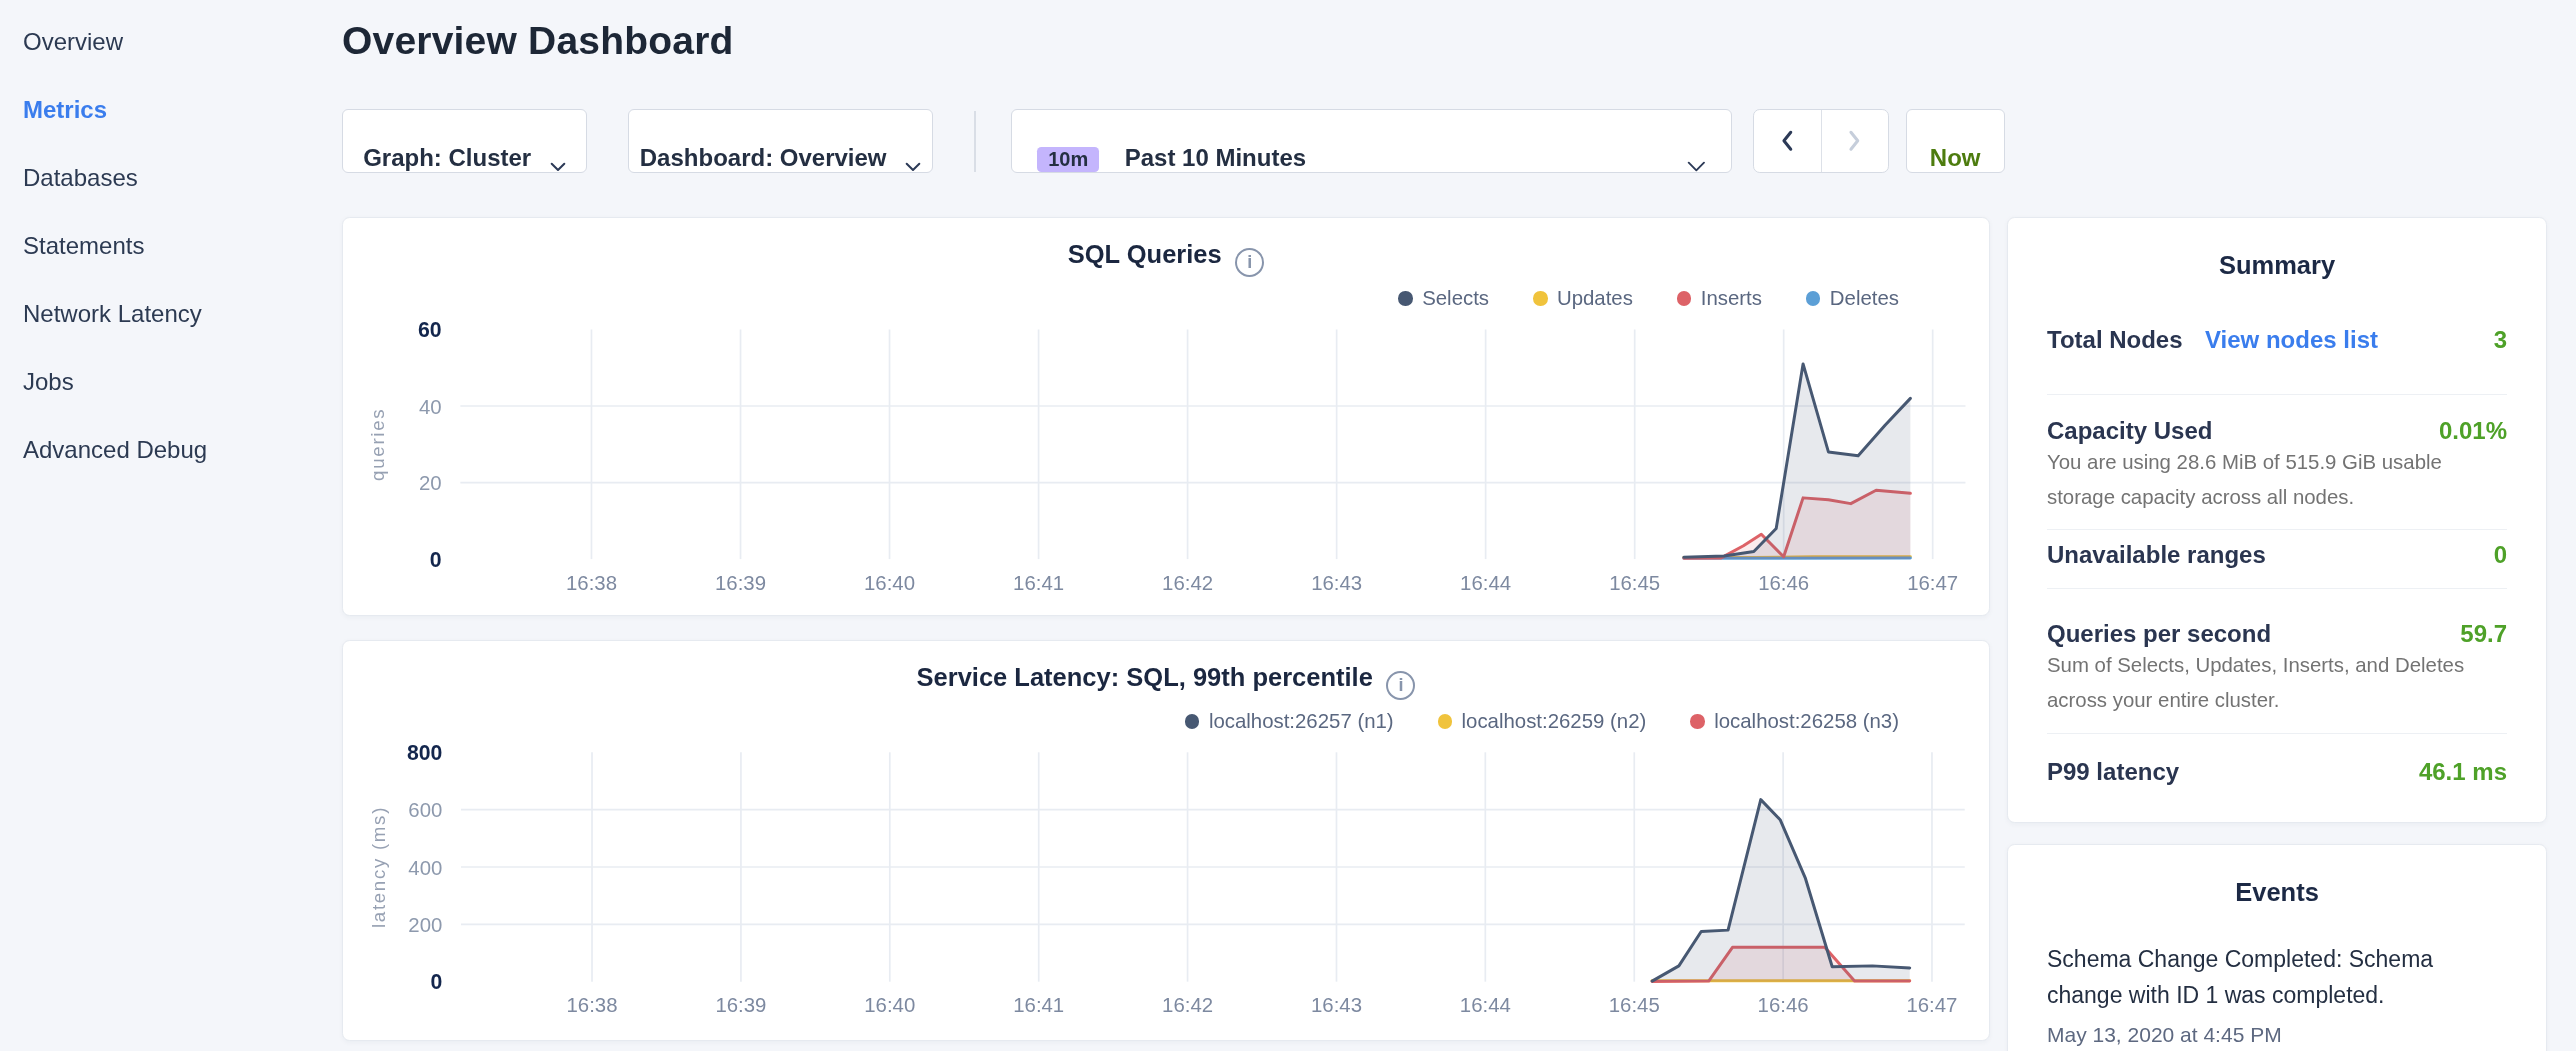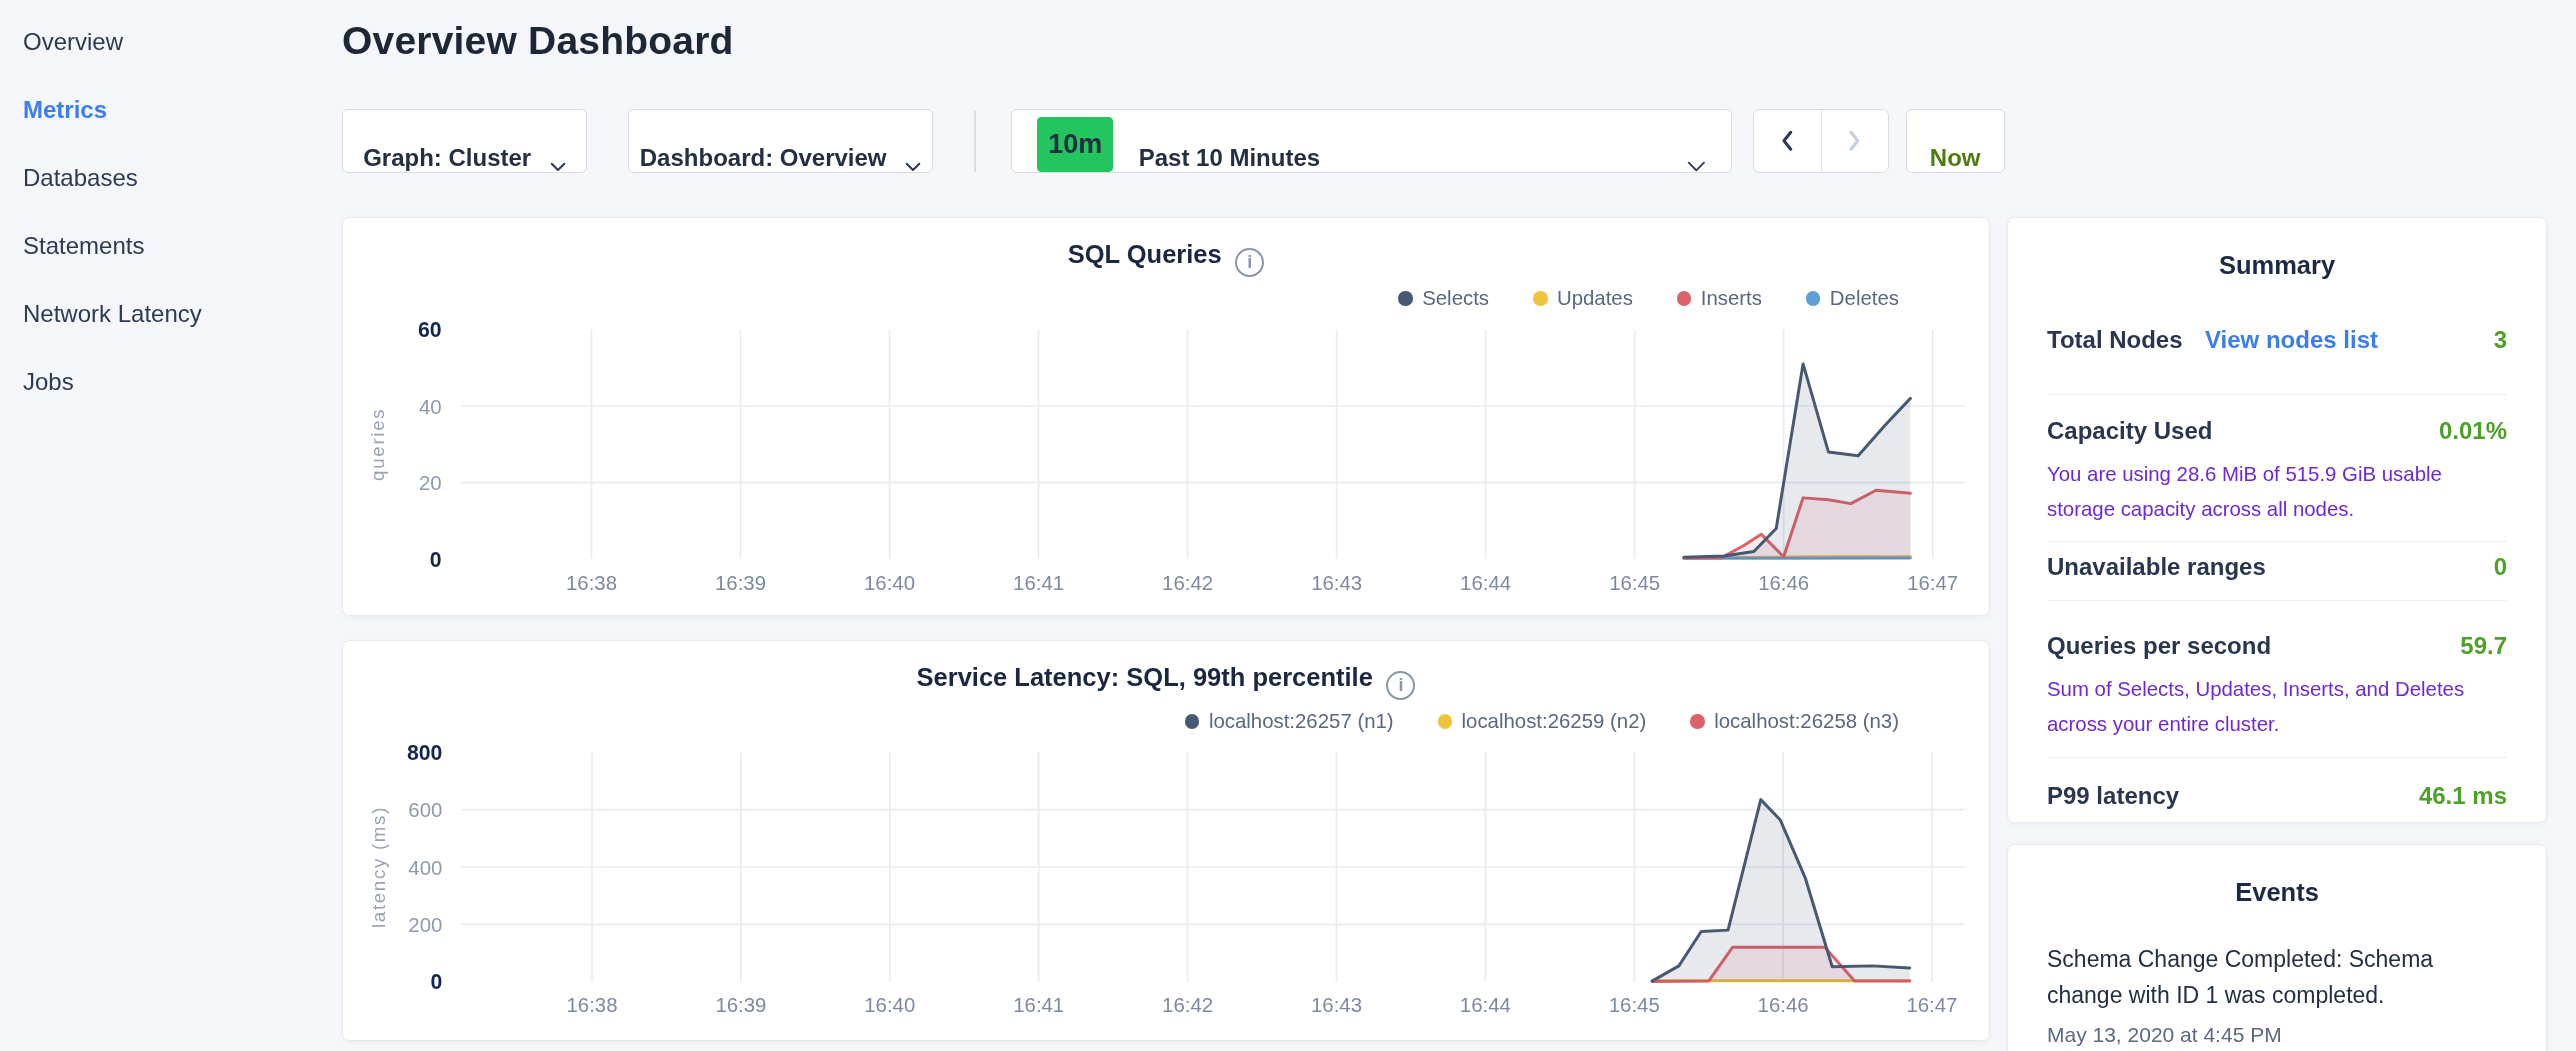--- a/index.html
+++ b/index.html
@@ -23,22 +23,22 @@
     height:64px; background:#fff; border:1.7px solid #d6dbe4; border-radius:6px;
     display:flex; align-items:flex-end; justify-content:center;
     font-family:inherit; font-size:24px; font-weight:600; color:#242f42; cursor:pointer;
   }
   .dd-graph { width:245px; gap:18.7px; }
   .dd-dashboard { width:305px; margin-left:41px; gap:18.7px; }
   .chev { color:#2c3a57; display:inline-flex; }
   .vdivider { width:1.7px; height:61px; background:#d9dee6; margin-left:41px; }
   .timepicker { width:721px; margin-left:35px; justify-content:flex-start; padding:0 25.5px; }
   .time-badge {
-    background:#22c55e; border-radius:4.3px; padding:12px 11px;
-    font-size:27px; font-weight:700; color:#242f42;
+    background:#c4b5fd; border-radius:4.3px; padding:1px 11px;
+    font-size:20px; font-weight:700; color:#242f42;
   }
   .time-label { margin-left:25.5px; }
   .timepicker .chev { margin-left:auto; }
   .btn-group { display:flex; margin-left:21px; border:1.7px solid #d6dbe4; border-radius:6.8px; background:#fff; height:64px; }
   .btn-group button {
     width:67px; border:none; background:transparent; display:flex; align-items:center; justify-content:center; cursor:pointer;
   }
   .btn-group button + button { border-left:1.7px solid #dde1e8; }
   .arrow-prev { color:#2c3a57; }
   .arrow-next { color:#c6cedb; cursor:default; }
@@ -71,40 +71,41 @@
   .summary-card { left:2007px; top:217px; width:540px; height:606px; }
   .events-card  { left:2007px; top:844px; width:540px; height:315px; }
   .panel-title { padding-top:33px; text-align:center; font-size:25.5px; font-weight:700; color:#1c2945; }
   .panel-body { padding:0 39px; }
   .sblock { border-bottom:1.7px solid #edf0f4; }
   .sblock.last { border-bottom:none; }
   .srow { display:flex; justify-content:space-between; align-items:baseline; }
   .slabel { font-size:24px; font-weight:700; color:#2a3550; }
   .slink { font-size:24px; font-weight:700; color:#3a7ded; margin-left:18.7px; text-decoration:none; cursor:pointer; }
   .sval { font-size:24px; font-weight:700; color:#4ea128; white-space:nowrap; }
-  .sdesc { font-size:20.4px; color:#6d28d9; line-height:35px; margin-top:12px; }
+  .sdesc { font-size:20.4px; color:#737373; line-height:35px; }
   .b-nodes { margin-top:46px; padding-bottom:40px; }
   .b-capacity { padding-top:22px; padding-bottom:13.6px; }
   .b-unavail { padding-top:11px; padding-bottom:19.6px; }
   .b-qps { padding-top:31px; padding-bottom:15.3px; }
   .b-p99 { padding-top:24px; }
   .event-item { padding:0 39px; margin-top:34px; cursor:pointer; }
   .event-text { font-size:23px; color:#242f42; line-height:36px; }
   .event-time { font-size:21px; color:#5d6880; margin-top:10.2px; }
 </style>
 </head>
 <body>
 
 <nav class="sidebar">
   <a class="nav-item">Overview</a>
   <a class="nav-item active">Metrics</a>
   <a class="nav-item">Databases</a>
   <a class="nav-item">Statements</a>
   <a class="nav-item">Network Latency</a>
   <a class="nav-item">Jobs</a>
+  <a class="nav-item">Advanced Debug</a>
 </nav>
 
 <h1 class="page-title">Overview Dashboard</h1>
 
 <div class="toolbar">
   <button class="btn dd-graph">
     <span>Graph: Cluster</span>
     <span class="chev">
       <svg width="16" height="10.2" viewBox="0 0 19 12">
           <polyline points="2,2 9.5,9.5 17,2" fill="none" stroke="currentColor" stroke-width="2.4" stroke-linecap="round" stroke-linejoin="round"></polyline>

